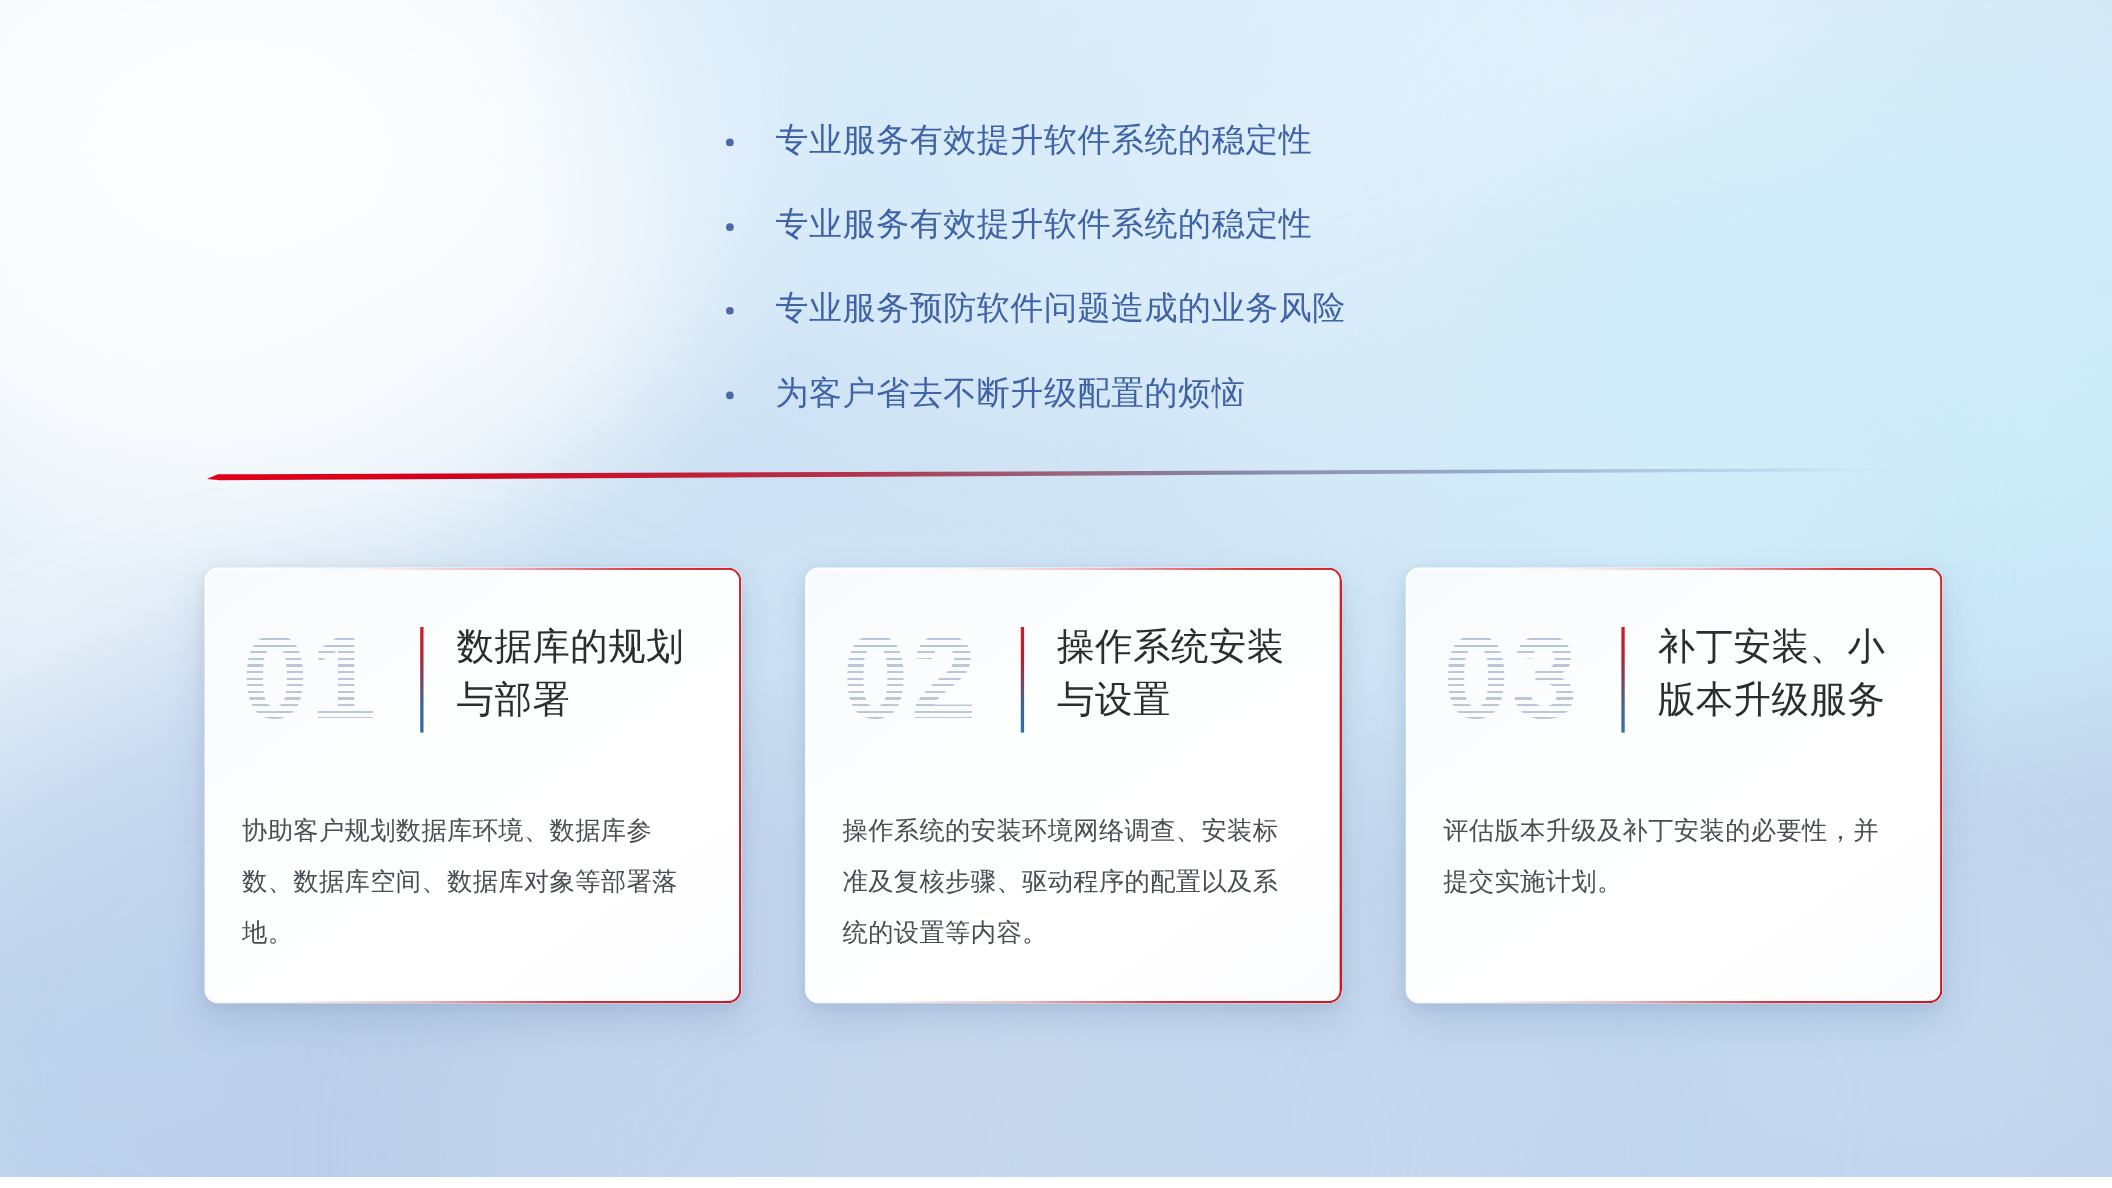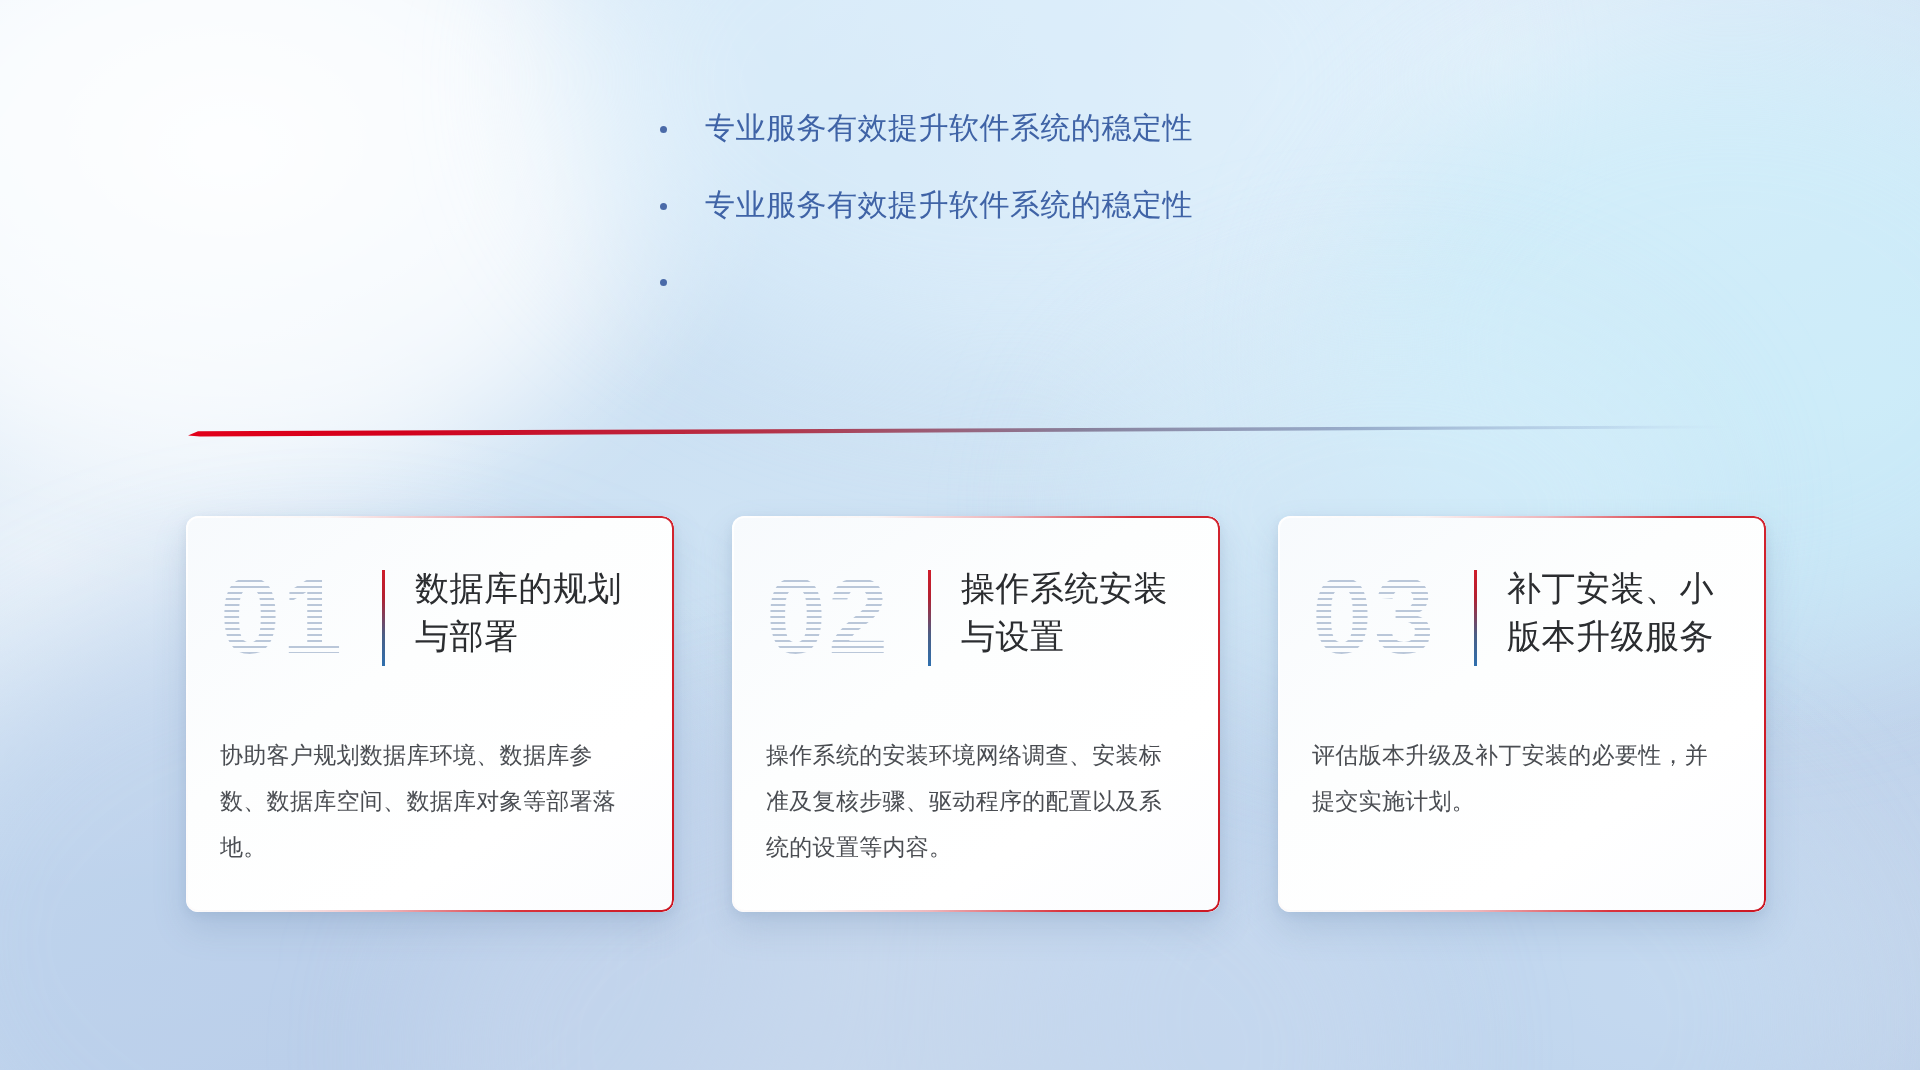--- a/index.html
+++ b/index.html
@@ -170,20 +170,25 @@
     <div class="bullet-row">
       <span class="bullet-dot"></span>
       <span class="bullet-text">专业服务有效提升软件系统的稳定性</span>
     </div>
     <div class="bullet-row">
       <span class="bullet-dot"></span>
       <span class="bullet-text">专业服务有效提升软件系统的稳定性</span>
     </div>
     <div class="bullet-row">
       <span class="bullet-dot"></span>
+      <span class="bullet-text">专业服务预防软件问题造成的业务风险</span>
+    </div>
+    <div class="bullet-row">
+      <span class="bullet-dot"></span>
+      <span class="bullet-text">为客户省去不断升级配置的烦恼</span>
     </div>
   </div>
 
   <div id="divider">
     <svg viewBox="0 0 1542 12" preserveAspectRatio="none">
       <defs>
         <linearGradient id="dividerGrad" x1="0" y1="0" x2="1" y2="0">
           <stop offset="0%" stop-color="#e2001a" stop-opacity="1"></stop>
           <stop offset="14%" stop-color="#d2001c" stop-opacity="1"></stop>
           <stop offset="38%" stop-color="#b22a40" stop-opacity=".95"></stop>

